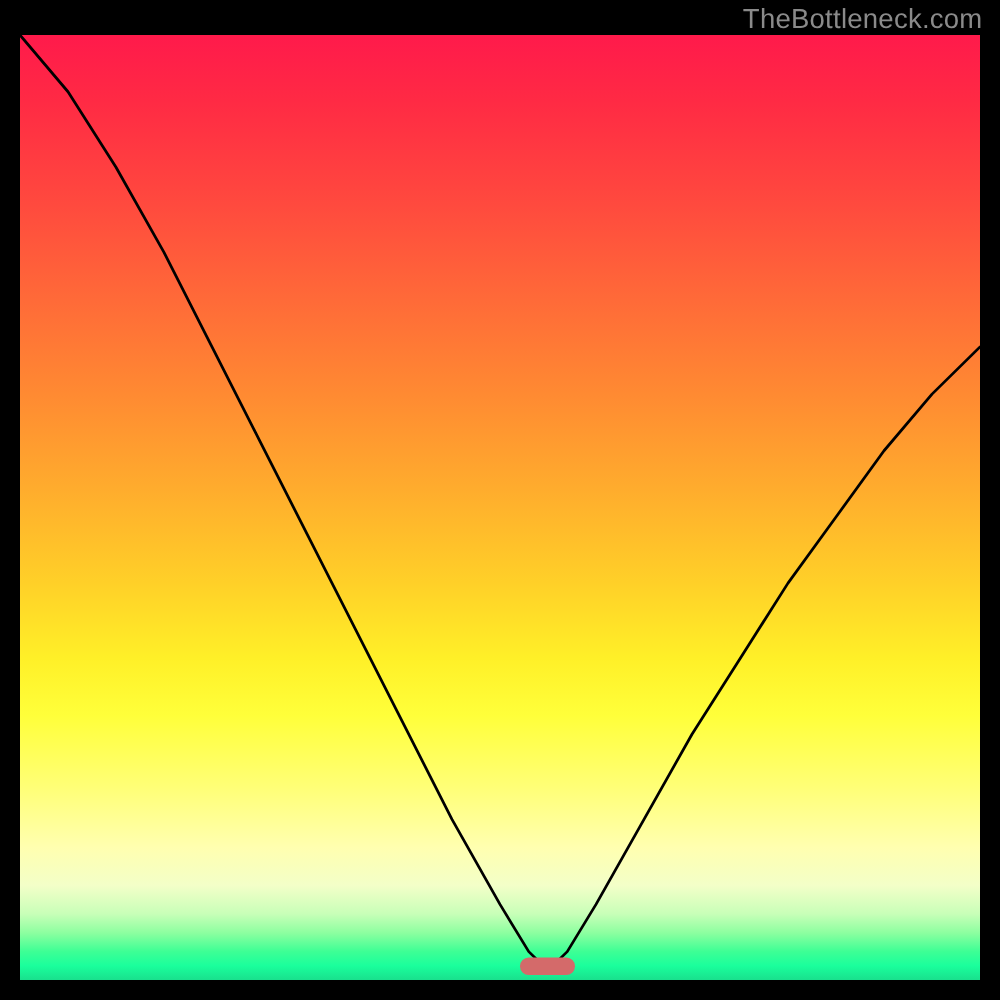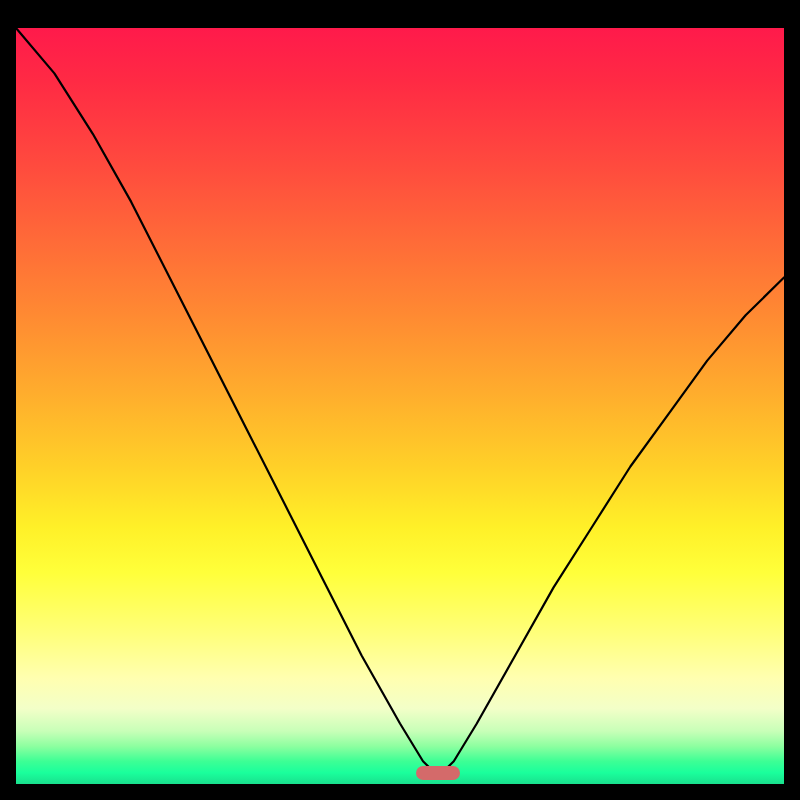--- a/index.html
+++ b/index.html
@@ -77,20 +77,21 @@
     border-radius: 8px;
     background: #d46a6a;
     transform: translate(-50%, -50%);
   }
 </style>
 </head>
 <body>
 
 <div class="wrap">
 
+  <div class="watermark">TheBottleneck.com</div>
 
   <div class="plot-outer">
     <div class="plot">
       <div class="gradient"></div>
 
       <svg class="overlay" viewBox="0 0 768 756" preserveAspectRatio="none">
         <path id="curve-path" fill="none" stroke="#000" stroke-width="2.2" stroke-linejoin="round" stroke-linecap="round" d="M0.0 0.0 L38.4 45.4 L76.8 105.8 L115.2 173.9 L153.6 249.5 L192.0 325.1 L230.4 400.7 L268.8 476.3 L307.2 551.9 L345.6 627.5 L384.0 695.5 L407.0 733.3 L422.4 748.4 L437.8 733.3 L460.8 695.5 L499.2 627.5 L537.6 559.4 L576.0 499.0 L614.4 438.5 L652.8 385.6 L691.2 332.6 L729.6 287.3 L768.0 249.5"></path>
       </svg>
 
       <div id="marker" class="marker" style="left: 422.4px; top: 744.66px; width: 44px; height: 14px;"></div>

